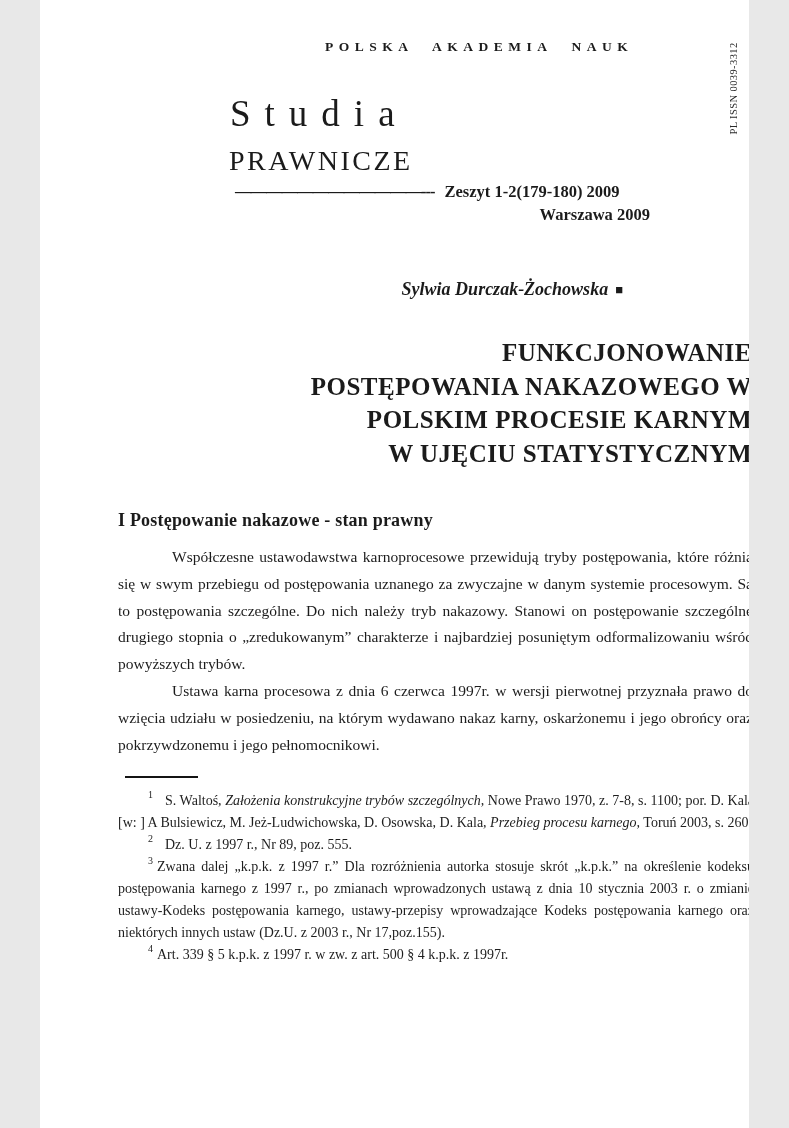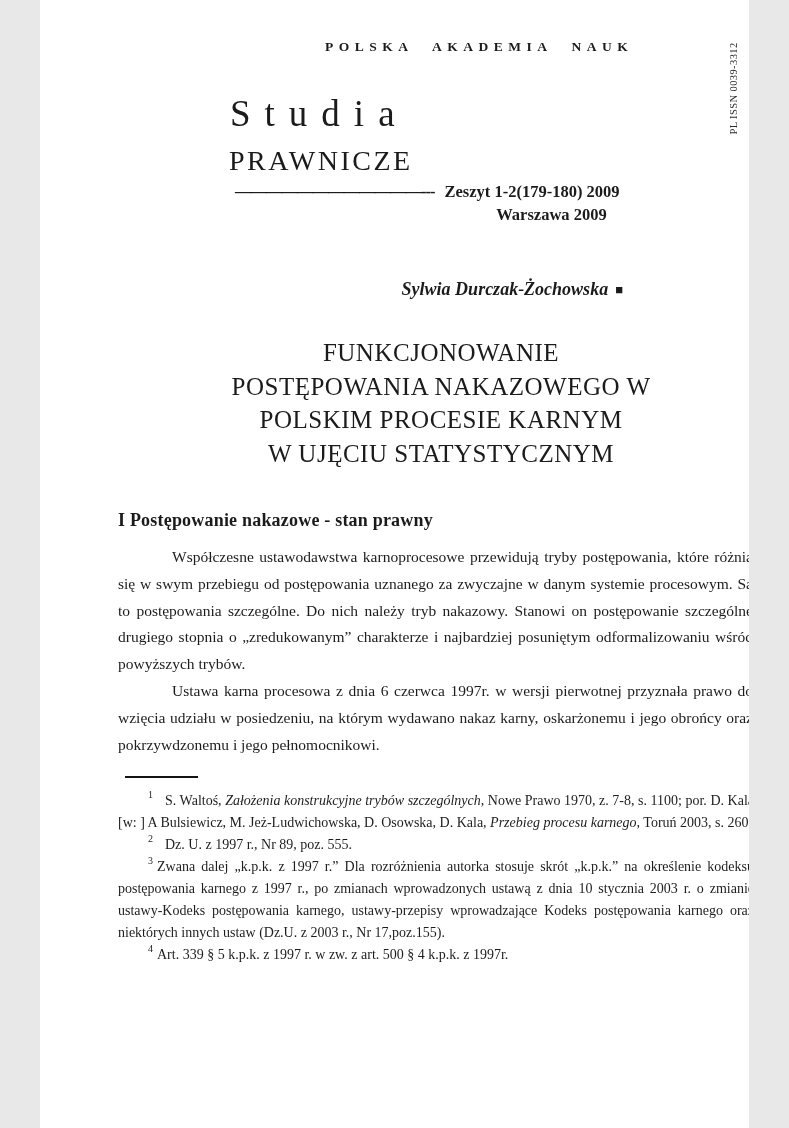--- a/index.html
+++ b/index.html
@@ -31,31 +31,31 @@
     position:absolute; left:189px; top:145px;
     font-size:28px; letter-spacing:2.5px; white-space:nowrap;
   }
   .issue-row {
     position:absolute; left:195px; top:182px; white-space:nowrap;
     font-weight:bold; font-size:16.5px;
   }
   .issue-dashes { letter-spacing:-1px; margin-right:10px; font-weight:bold; }
   .city-year {
     position:absolute; top:205px; left:413px; width:197px;
-    text-align:center; font-weight:bold; font-size:16.5px; white-space:nowrap;
+    text-align:right; font-weight:bold; font-size:16.5px; white-space:nowrap;
   }
   
   .author-line {
     position:absolute; top:279px; right:126px;
     font-style:italic; font-weight:bold; font-size:18px; white-space:nowrap;
   }
   .author-marker { font-style:normal; font-size:13px; margin-left:7px; vertical-align:1px; }
   .article-title {
-    position:absolute; left:84px; top:336px; width:634px;
-    text-align:center; font-weight:normal; font-size:25px;
+    position:absolute; left:78px; top:336px; width:634px;
+    text-align:right; font-weight:bold; font-size:25px;
     line-height:33.5px; letter-spacing:0.5px;
   }
   
   .section-heading {
     position:absolute; left:78px; top:510px;
     font-weight:bold; font-size:18px; letter-spacing:0.2px; white-space:nowrap;
   }
   .body-text {
     position:absolute; left:78px; top:544px; width:635px;
     font-size:15.5px; line-height:26.8px; text-align:justify;

